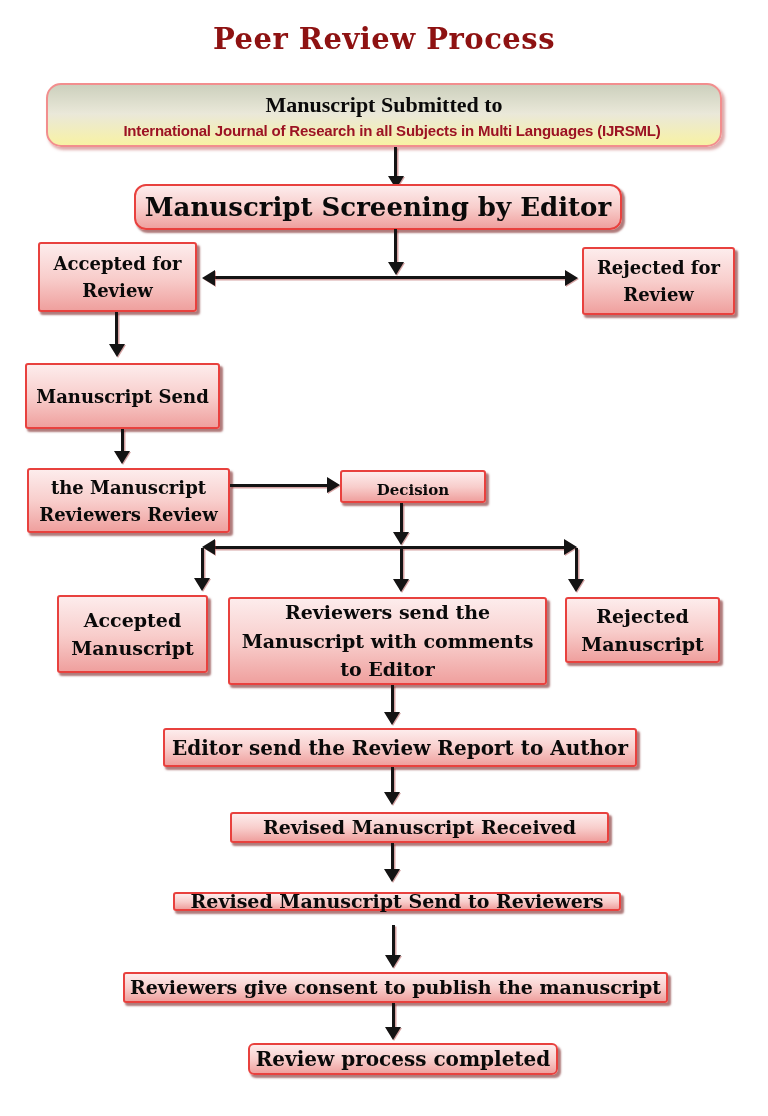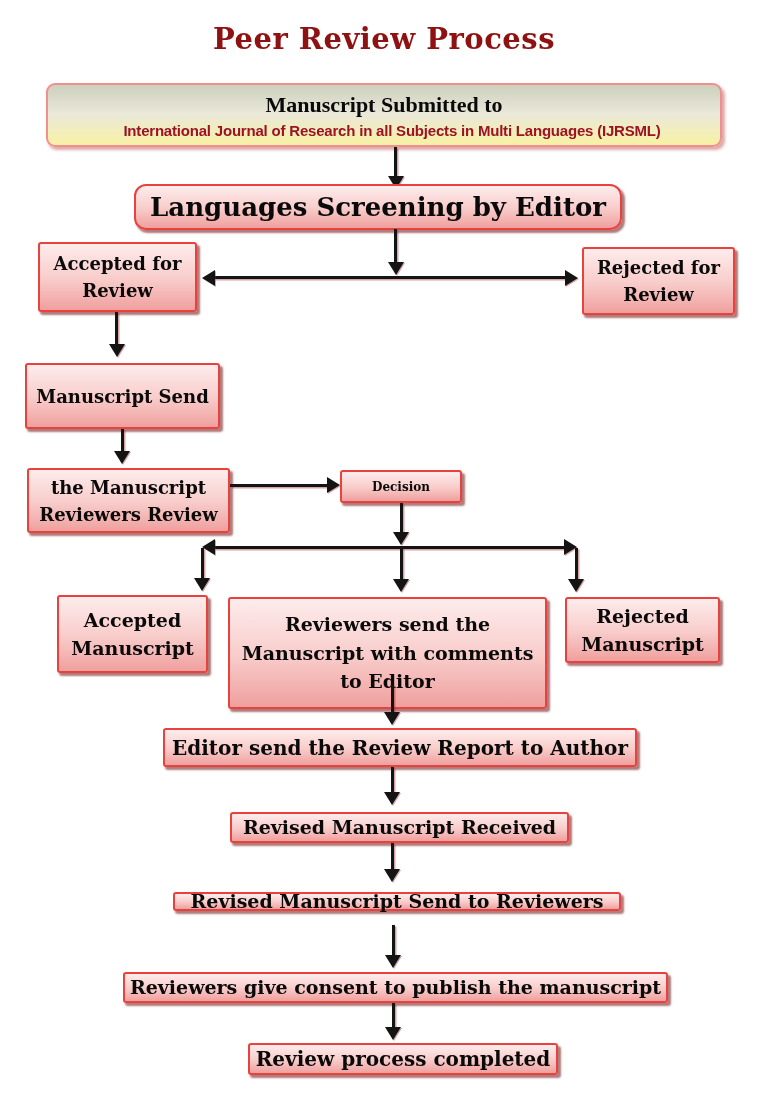--- a/index.html
+++ b/index.html
@@ -33,21 +33,21 @@
     border:2px solid var(--accent-border);
     border-radius:3px;
     box-shadow:2.5px 3px 2px rgba(110,12,12,0.55);
     line-height:1.5;
   }
   .box span{display:block;}
   .rounded{border-radius:12px;}
   .header-box{
     background:linear-gradient(180deg,var(--header-top) 0%,var(--header-mid) 48%,var(--header-bottom) 100%);
     border:2px solid var(--header-border);
-    border-radius:9px;
+    border-radius:15px;
     box-shadow:2.5px 3px 3px rgba(205,125,125,0.65);
     line-height:1.25;
     padding-top:2px;
   }
   .submitted-line{
     font-family:"Liberation Serif", serif;font-size:22px;font-weight:bold;color:#0a0a0a;
   }
   .journal-line{
     font-family:"Liberation Sans", sans-serif;font-size:15px;font-weight:bold;
     color:var(--journal-color);letter-spacing:-0.2px;margin-top:3px;margin-left:16px;
@@ -70,21 +70,21 @@
 
   <div class="box header-box" style="left:46px;top:83px;width:676px;height:64px;">
     <span class="submitted-line">Manuscript Submitted to</span>
     <span class="journal-line">International Journal of Research in all Subjects in Multi Languages (IJRSML)</span>
   </div>
 
   <div class="ln" style="left:394px;top:147px;width:3px;height:30px;"></div>
   <div class="head down" style="left:388px;top:176px;"></div>
 
   <div class="box rounded" style="left:134px;top:184px;width:488px;height:46px;font-size:26px;">
-    <span>Languages Screening by Editor</span>
+    <span>Manuscript Screening by Editor</span>
   </div>
 
   <div class="ln" style="left:394px;top:229px;width:3px;height:34px;"></div>
   <div class="head down" style="left:388px;top:262px;"></div>
 
   <div class="ln" style="left:214px;top:276px;width:352px;height:3px;"></div>
   <div class="head left" style="left:202px;top:270px;"></div>
   <div class="head right" style="left:565px;top:270px;"></div>
 
   <div class="box" style="left:38px;top:242px;width:159px;height:70px;font-size:18px;">
@@ -108,21 +108,21 @@
   <div class="head down" style="left:114px;top:451px;"></div>
 
   <div class="box" style="left:27px;top:468px;width:203px;height:65px;font-size:18px;">
     <span>the Manuscript</span>
     <span>Reviewers Review</span>
   </div>
 
   <div class="ln" style="left:230px;top:484px;width:97px;height:3px;"></div>
   <div class="head right" style="left:327px;top:477px;"></div>
 
-  <div class="box" style="left:340px;top:470px;width:122px;height:33px;font-size:12px;">
+  <div class="box" style="left:340px;top:470px;width:146px;height:33px;font-size:15px;justify-content:flex-end;">
     <span>Decision</span>
   </div>
 
   <div class="ln" style="left:400px;top:503px;width:3px;height:30px;"></div>
   <div class="head down" style="left:393px;top:532px;"></div>
 
   <div class="ln" style="left:214px;top:546px;width:350px;height:3px;"></div>
   <div class="head left" style="left:202px;top:539px;"></div>
   <div class="head right" style="left:564px;top:539px;"></div>
 
@@ -133,59 +133,59 @@
   <div class="head down" style="left:393px;top:579px;"></div>
 
   <div class="ln" style="left:575px;top:548px;width:3px;height:32px;"></div>
   <div class="head down" style="left:568px;top:579px;"></div>
 
   <div class="box" style="left:57px;top:595px;width:151px;height:78px;font-size:19px;">
     <span>Accepted</span>
     <span>Manuscript</span>
   </div>
 
-  <div class="box" style="left:228px;top:597px;width:319px;height:112px;font-size:19px;">
+  <div class="box" style="left:228px;top:597px;width:319px;height:88px;font-size:19px;">
     <span>Reviewers send the</span>
     <span>Manuscript with comments</span>
     <span>to  Editor</span>
   </div>
 
   <div class="box" style="left:565px;top:597px;width:155px;height:66px;font-size:19px;">
     <span>Rejected</span>
     <span>Manuscript</span>
   </div>
 
   <div class="ln" style="left:391px;top:685px;width:3px;height:28px;"></div>
   <div class="head down" style="left:384px;top:712px;"></div>
 
   <div class="box" style="left:163px;top:728px;width:474px;height:39px;font-size:20px;">
     <span>Editor send the Review Report to Author</span>
   </div>
 
   <div class="ln" style="left:391px;top:767px;width:3px;height:27px;"></div>
   <div class="head down" style="left:384px;top:792px;"></div>
 
-  <div class="box" style="left:230px;top:812px;width:339px;height:31px;font-size:19px;">
+  <div class="box" style="left:230px;top:812px;width:379px;height:31px;font-size:19px;">
     <span>Revised Manuscript Received</span>
   </div>
 
   <div class="ln" style="left:391px;top:843px;width:3px;height:27px;"></div>
   <div class="head down" style="left:384px;top:869px;"></div>
 
   <div class="box" style="left:173px;top:892px;width:448px;height:19px;font-size:19px;">
     <span>Revised Manuscript Send to Reviewers</span>
   </div>
 
   <div class="ln" style="left:392px;top:925px;width:3px;height:31px;"></div>
   <div class="head down" style="left:385px;top:955px;"></div>
 
   <div class="box" style="left:123px;top:972px;width:545px;height:31px;font-size:19px;">
     <span>Reviewers give consent to publish the manuscript</span>
   </div>
 
   <div class="ln" style="left:392px;top:1003px;width:3px;height:25px;"></div>
   <div class="head down" style="left:385px;top:1027px;"></div>
 
-  <div class="box" style="left:248px;top:1043px;width:310px;height:32px;font-size:20px;">
+  <div class="box" style="left:248px;top:1043px;width:310px;height:32px;font-size:20px;border-radius:6px;">
     <span>Review process completed</span>
   </div>
 
 </div>
 
 </body></html>

